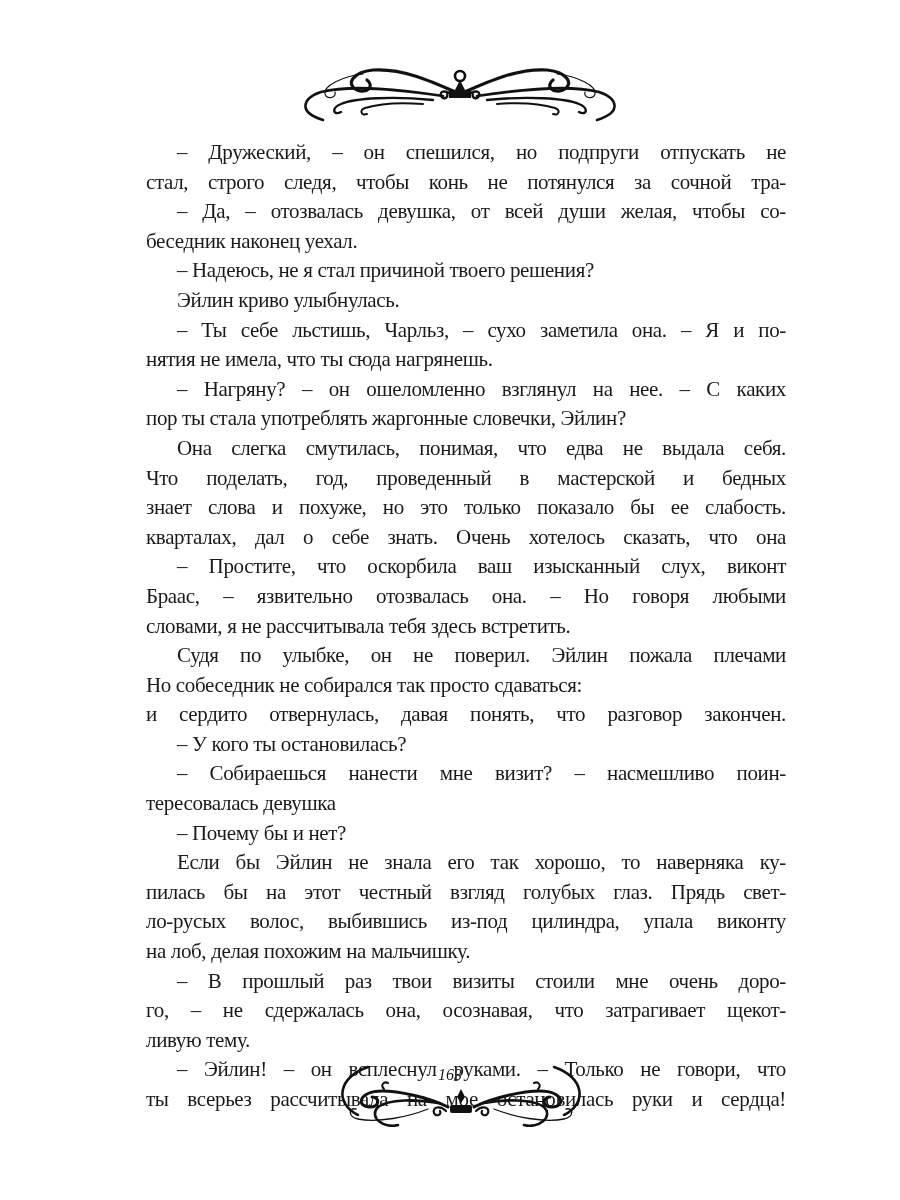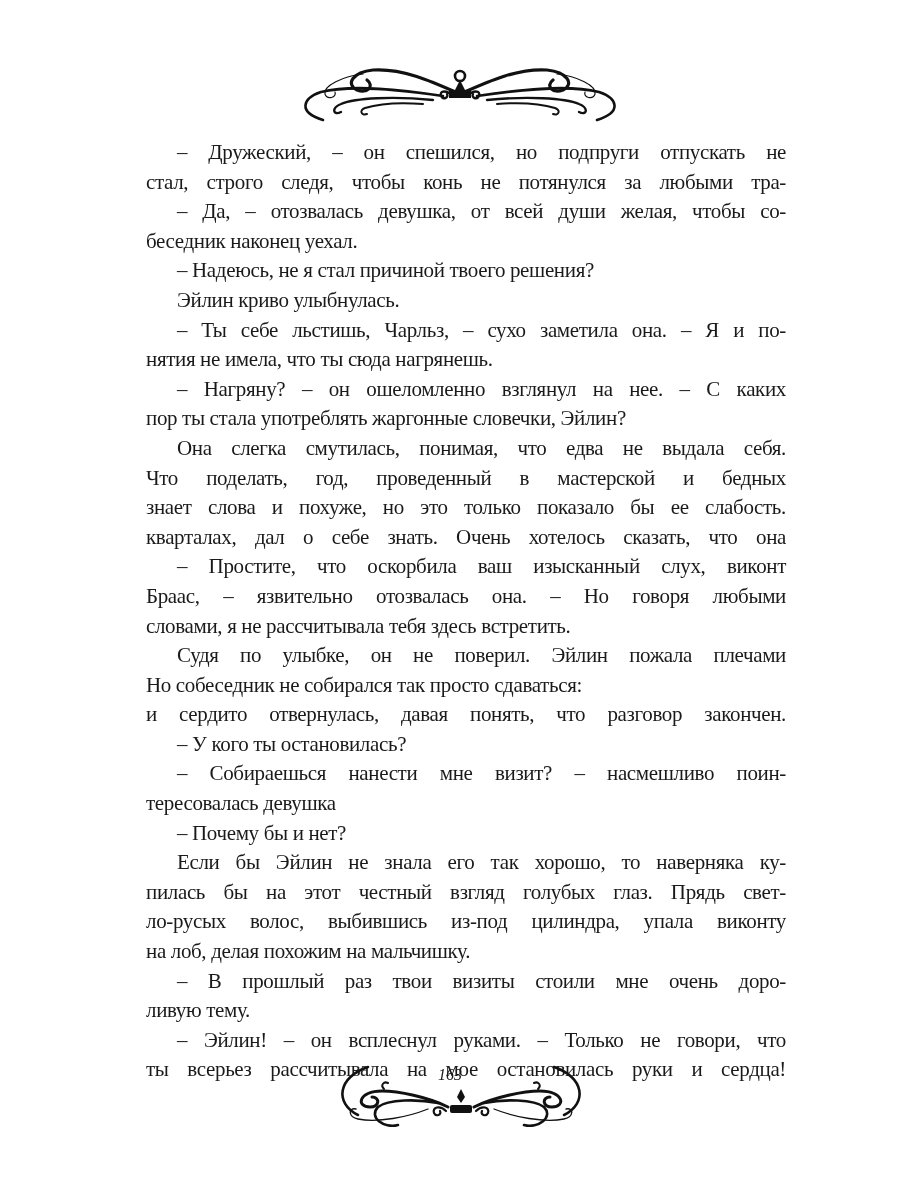--- a/index.html
+++ b/index.html
@@ -41,21 +41,21 @@
       <path d="M170 44 C164 38,156 38,158 44 C160 48,166 46,164 42" stroke-width="2.4"></path>
       <path d="M170 44 C164 38,156 38,158 44 C160 48,166 46,164 42" stroke-width="2.4" transform="translate(354 0) scale(-1 1)"></path>
     </g>
     <rect x="166" y="38" width="22" height="8" fill="#111"></rect>
     <path d="M172 38 L177 28 L182 38 Z" fill="#111"></path>
     <circle cx="177" cy="24" r="5" fill="none" stroke="#111" stroke-width="2.6"></circle>
   </svg>
 
   <div class="text-block" id="text-block">
       <span class="line j ind">– Дружеский, – он спешился, но подпруги отпускать не</span>
-      <span class="line j">стал, строго следя, чтобы конь не потянулся за любыми тра-</span>
+      <span class="line j">стал, строго следя, чтобы конь не потянулся за сочной тра-</span>
       <span class="line j ind">– Да, – отозвалась девушка, от всей души желая, чтобы со-</span>
       <span class="line">беседник наконец уехал.</span>
       <span class="line ind">– Надеюсь, не я стал причиной твоего решения?</span>
       <span class="line ind">Эйлин криво улыбнулась.</span>
       <span class="line j ind">– Ты себе льстишь, Чарльз, – сухо заметила она. – Я и по-</span>
       <span class="line">нятия не имела, что ты сюда нагрянешь.</span>
       <span class="line j ind">– Нагряну? – он ошеломленно взглянул на нее. – С каких</span>
       <span class="line">пор ты стала употреблять жаргонные словечки, Эйлин?</span>
       <span class="line j ind">Она слегка смутилась, понимая, что едва не выдала себя.</span>
       <span class="line j">Что поделать, год, проведенный в мастерской и бедных</span>
@@ -69,20 +69,21 @@
       <span class="line j">и сердито отвернулась, давая понять, что разговор закончен.</span>
       <span class="line ind">– У кого ты остановилась?</span>
       <span class="line j ind">– Собираешься нанести мне визит? – насмешливо поин-</span>
       <span class="line">тересовалась девушка</span>
       <span class="line ind">– Почему бы и нет?</span>
       <span class="line j ind">Если бы Эйлин не знала его так хорошо, то наверняка ку-</span>
       <span class="line j">пилась бы на этот честный взгляд голубых глаз. Прядь свет-</span>
       <span class="line j">ло-русых волос, выбившись из-под цилиндра, упала виконту</span>
       <span class="line">на лоб, делая похожим на мальчишку.</span>
       <span class="line j ind">– В прошлый раз твои визиты стоили мне очень доро-</span>
+      <span class="line j">го, – не сдержалась она, осознавая, что затрагивает щекот-</span>
       <span class="line">ливую тему.</span>
       <span class="line j ind">– Эйлин! – он всплеснул руками. – Только не говори, что</span>
       <span class="line j">ты всерьез рассчитывала на мое остановилась руки и сердца!</span>
     </div>
 
   <div class="page-number">163</div>
 
   <svg class="ornament ornament-bottom" viewBox="0 0 266 70">
     <g fill="none" stroke="#111" stroke-linecap="round">
       <path d="M40 4 C10 14,6 40,30 52" stroke-width="2.6"></path>

